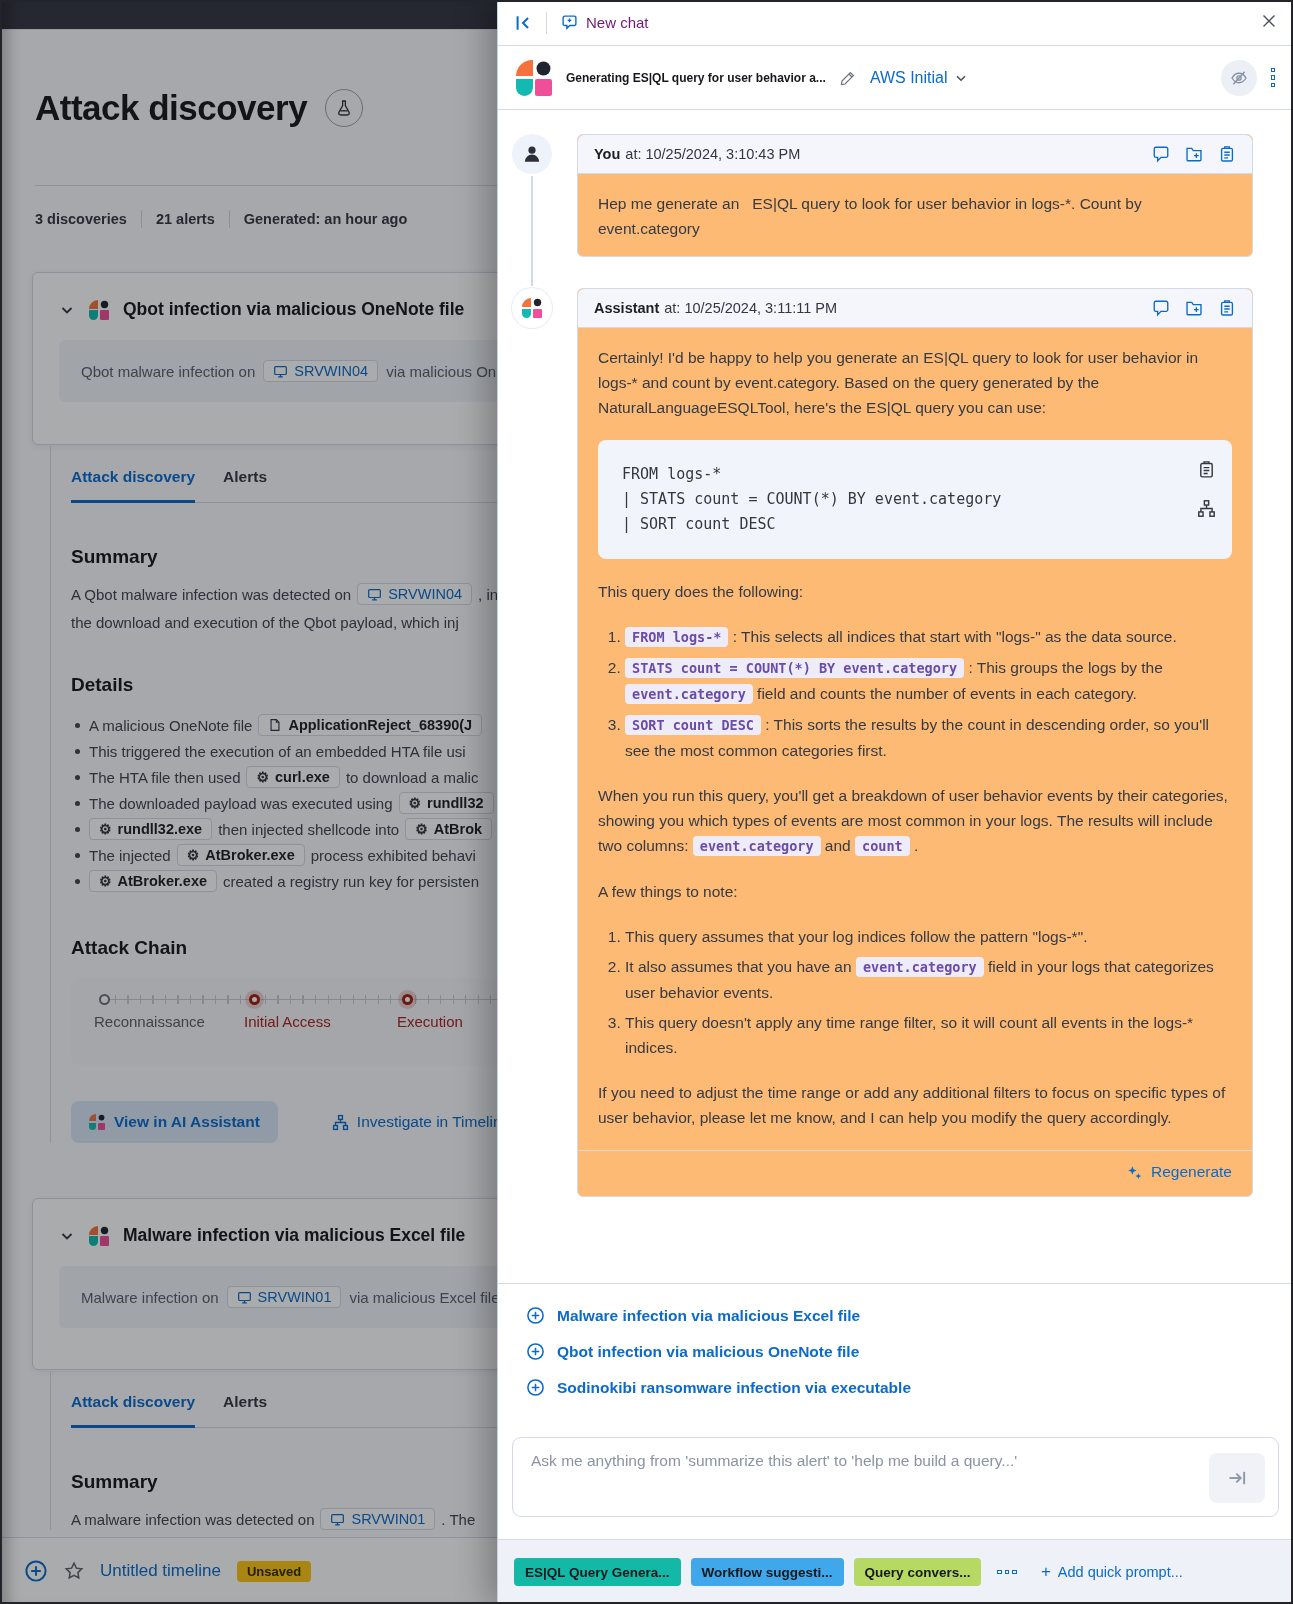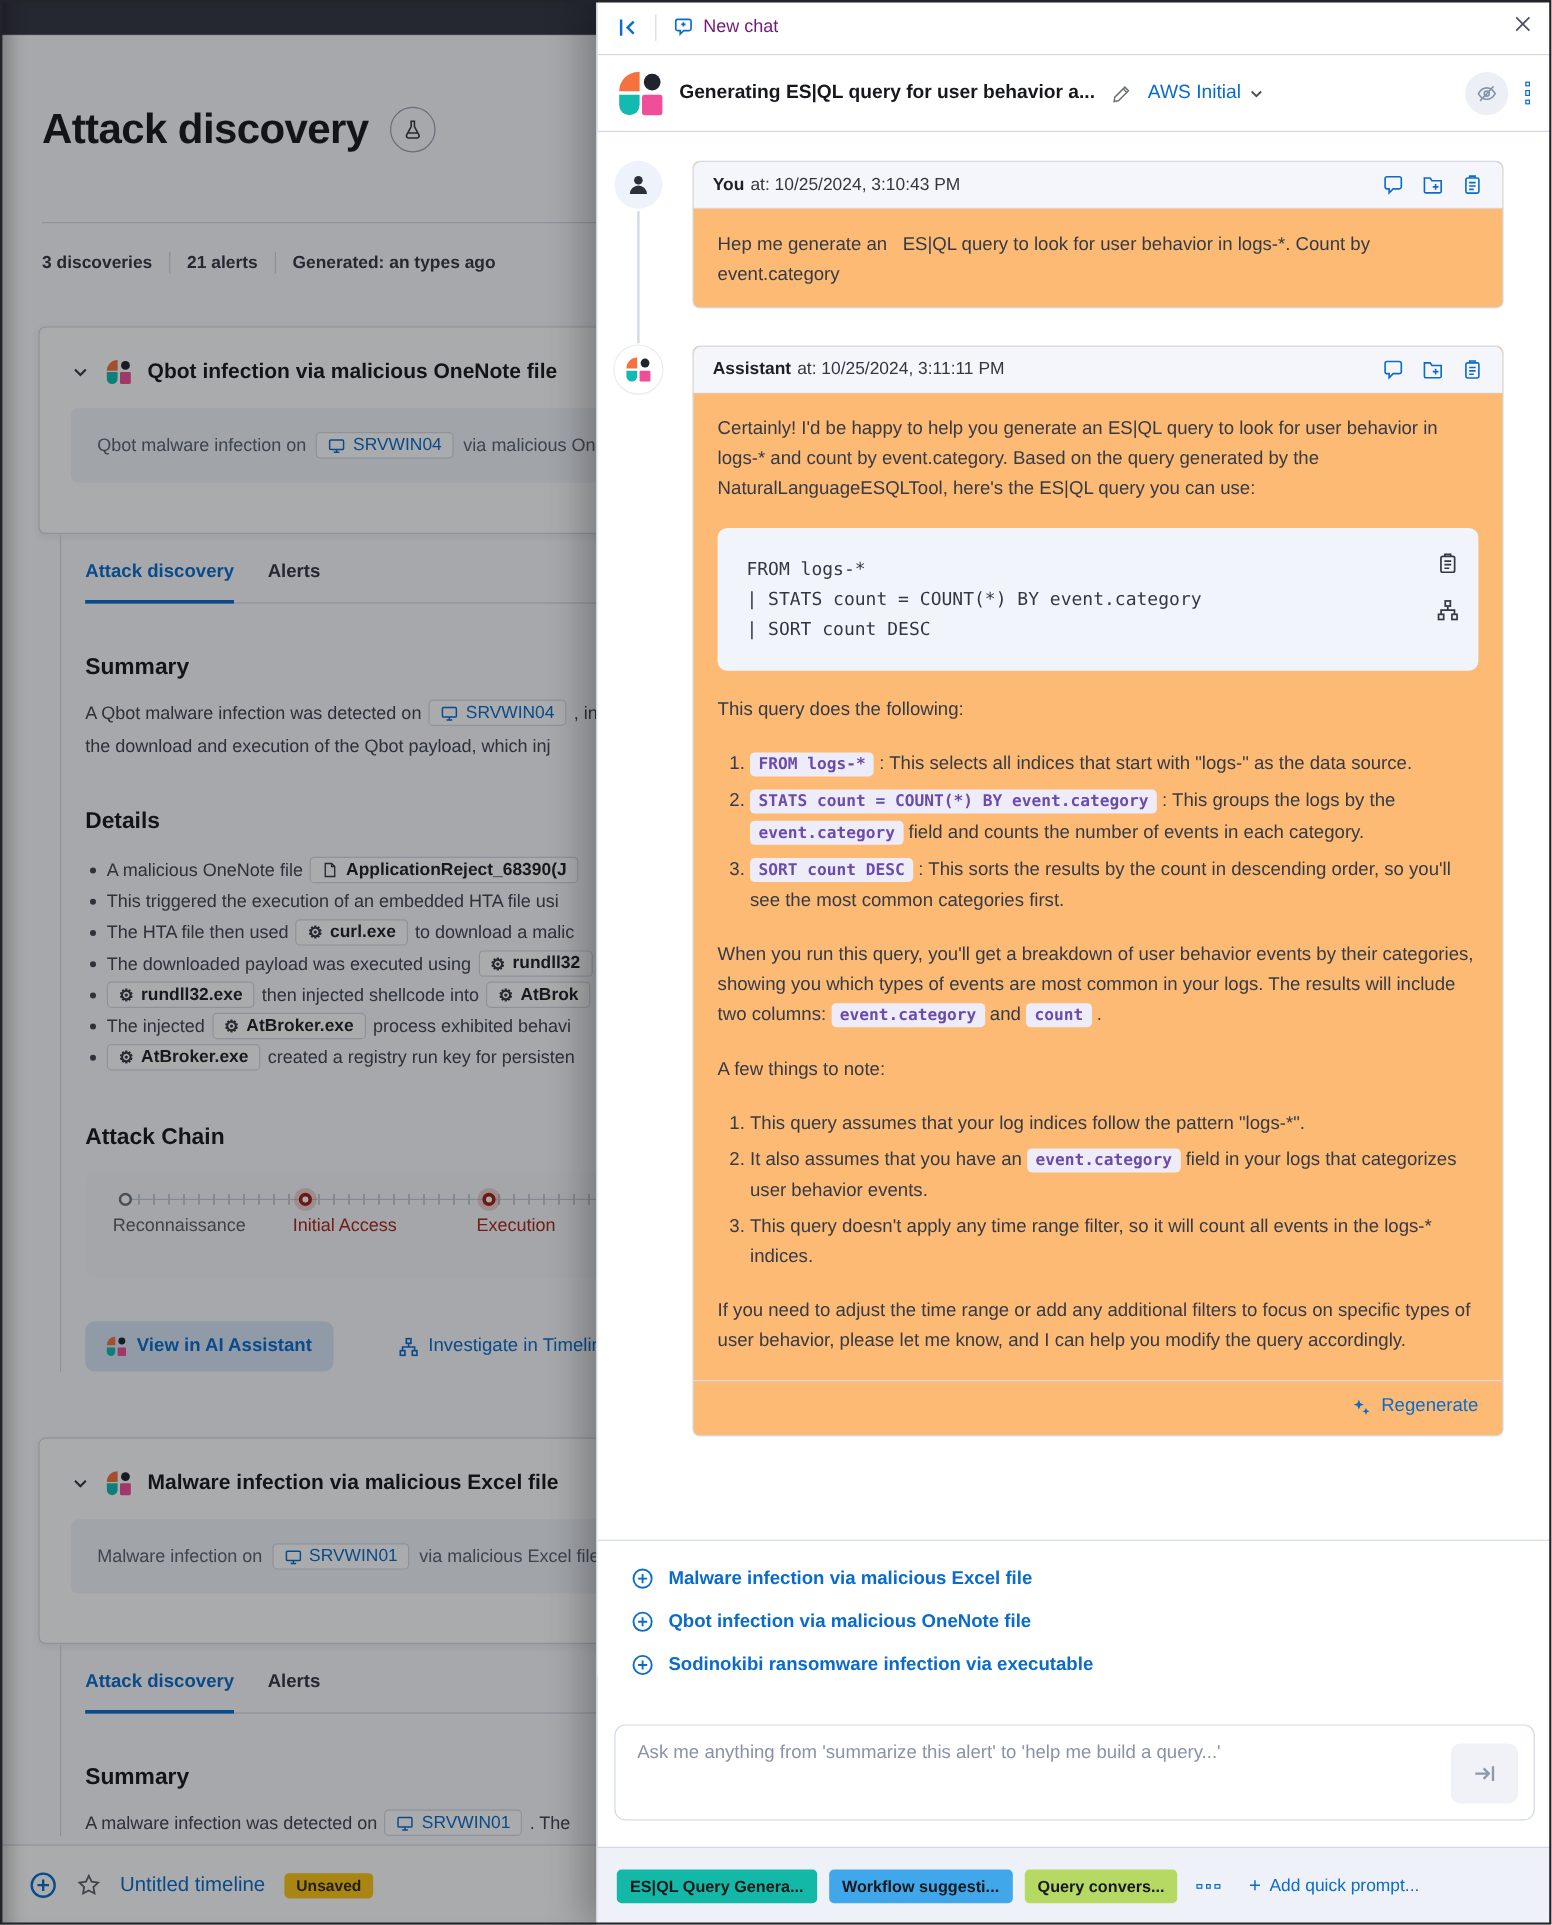--- a/index.html
+++ b/index.html
@@ -64,21 +64,21 @@
   #left-overlay { position:absolute; left:0; top:0; width:497px; height:1604px; background:rgba(12,13,16,0.35); z-index:50; box-shadow:inset 16px 0 14px -8px rgba(0,0,0,0.25); }
 
   
   #flyout { position:absolute; left:497px; top:0; width:796px; height:1604px; background:#fff; z-index:100; box-shadow:-10px 0 30px rgba(0,0,0,0.28); border-left:1px solid #c9cfdb; }
   #fo-header1 { position:absolute; left:0; right:0; top:0; height:46px; border-bottom:1px solid #d3dae6; display:flex; align-items:center; padding:0 16px; gap:14px; }
   .icon-btn { background:none; border:none; cursor:pointer; display:flex; align-items:center; gap:8px; color:#0b6bcb; font-family:inherit; }
   .hdr-sep { width:1px; height:22px; background:#d3dae6; }
   #new-chat-label { font-size:15px; font-weight:500; color:#701a75; }
   #fo-close { margin-left:auto; color:#4a4f59; }
   #fo-header2 { position:absolute; left:0; right:0; top:46px; height:64px; border-bottom:1px solid #d3dae6; display:flex; align-items:center; padding:0 18px; gap:14px; }
-  #fo-title { font-size:16px; font-weight:700; color:#16181d; max-width:445px; overflow:hidden; text-overflow:ellipsis; white-space:nowrap; }
+  #fo-title { font-size:12px; font-weight:700; color:#16181d; max-width:445px; overflow:hidden; text-overflow:ellipsis; white-space:nowrap; }
   #connector-btn { display:flex; align-items:center; gap:6px; color:#0b6bcb; font-size:16px; font-weight:500; background:none; border:none; cursor:pointer; font-family:inherit; }
   #anonymize-btn { margin-left:auto; width:36px; height:36px; border-radius:50%; background:#eceff5; border:none; display:flex; align-items:center; justify-content:center; color:#8592a5; cursor:pointer; }
   .boxes-v { display:flex; flex-direction:column; gap:3px; }
   .boxes-v i, .boxes-h i { width:4.5px; height:4.5px; border:1.4px solid #0b6bcb; display:block; }
   .boxes-h { display:flex; gap:3px; }
 
   .ai-logo { display:grid; grid-template-columns:1fr 1fr; grid-template-rows:1fr 1fr; gap:7%; }
   .ai-logo i { display:block; }
   .ai-logo .tl { background:#f5723f; border-radius:100% 0 0 0; }
   .ai-logo .tr { background:#20242e; border-radius:50%; transform:scale(.82); }
@@ -148,21 +148,21 @@
         </svg>
     </span>
   </div>
   <div id="lp-divider"></div>
 
   <div id="lp-stats">
     <span>3 discoveries</span>
     <span class="stat-sep"></span>
     <span>21 alerts</span>
     <span class="stat-sep"></span>
-    <span>Generated: an types ago</span>
+    <span>Generated: an hour ago</span>
   </div>
 
   <div class="lp-card" id="card1">
     <div class="card-head">
       <span class="chev-icon">
         <svg width="16" height="16" viewBox="0 0 16 16" fill="none" stroke="currentColor" stroke-width="1.8">
             <path d="m3.5 6 4.5 4.5L12.5 6"></path>
           </svg>
       </span>
       <span class="ai-logo logo-20">

